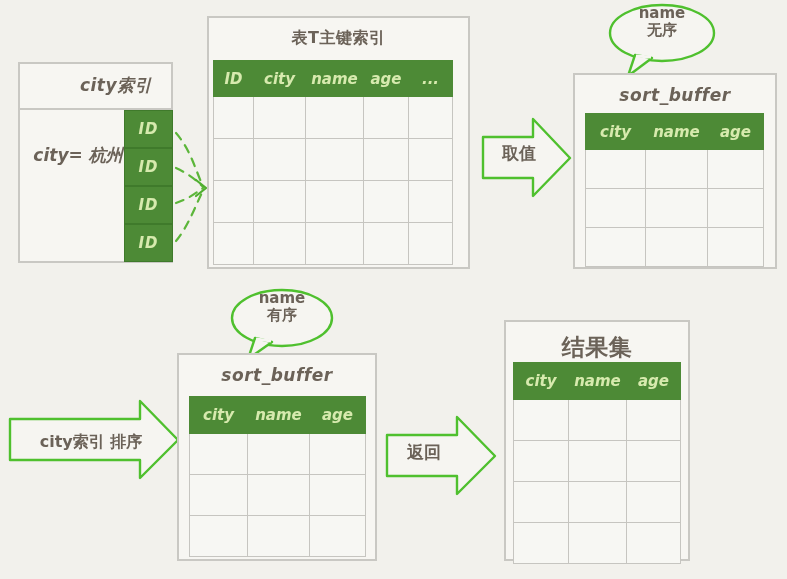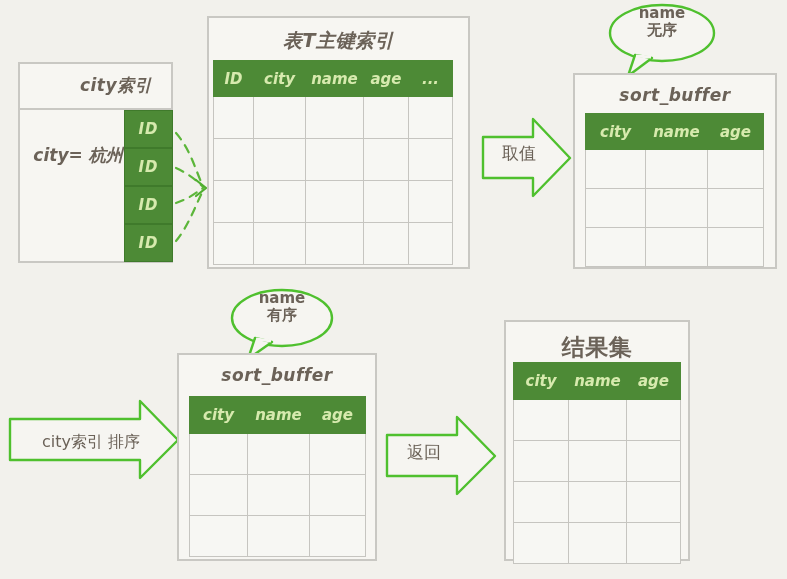--- a/index.html
+++ b/index.html
@@ -100,21 +100,21 @@
     font-weight: bold;
     font-style: italic;
     display: flex;
     align-items: center;
     justify-content: center;
     letter-spacing: 1px;
   }
 
   
   #table-t-box { left: 207px; top: 16px; width: 263px; height: 253px; }
-  #table-t-title { top: 10px; font-size: 19px; font-style: italic; }
+  #table-t-title { top: 10px; font-size: 16px; }
   #table-t-grid { left: 213px; top: 60px; }
 
   
   #sortbuf-top-box { left: 573px; top: 73px; width: 204px; height: 196px; }
   #sortbuf-top-title { top: 10px; font-size: 17px; font-style: italic; }
   #sortbuf-top-grid { left: 585px; top: 113px; }
 
   
   #sortbuf-bot-box { left: 177px; top: 353px; width: 200px; height: 208px; }
   #sortbuf-bot-title { top: 10px; font-size: 17px; font-style: italic; }
@@ -135,21 +135,21 @@
     white-space: pre-line;
     pointer-events: none;
   }
   #bubble-top-text { left: 613px; top: 5px; width: 98px; font-size: 15px; }
   #bubble-bot-text { left: 233px; top: 290px; width: 98px; font-size: 15px; }
 
   
   .arrow-label {
     position: absolute;
     color: #6b6258;
-    font-weight: normal;
+    font-weight: bold;
     text-align: center;
     white-space: nowrap;
     pointer-events: none;
   }
   #label-fetch { left: 489px; top: 142px; width: 60px; font-size: 17px; }
   #label-sort  { left: 16px;  top: 432px; width: 150px; font-size: 16px; }
   #label-return{ left: 393px; top: 441px; width: 62px; font-size: 17px; }
 </style>
 </head>
 <body>

